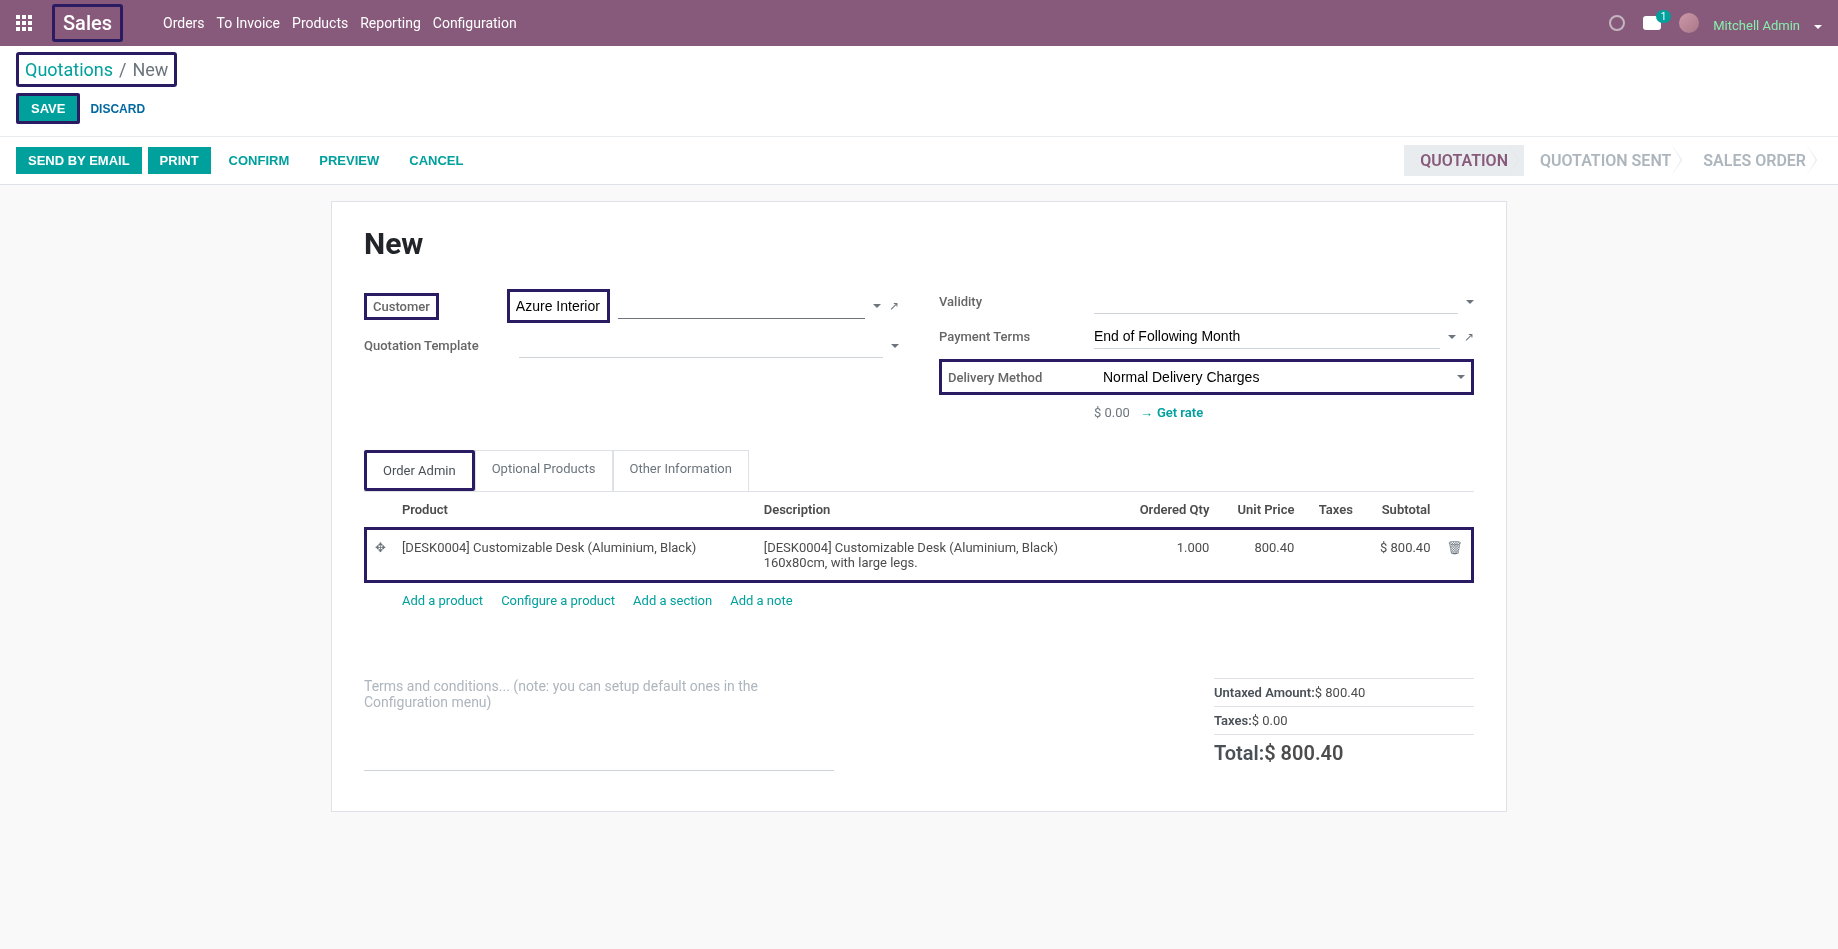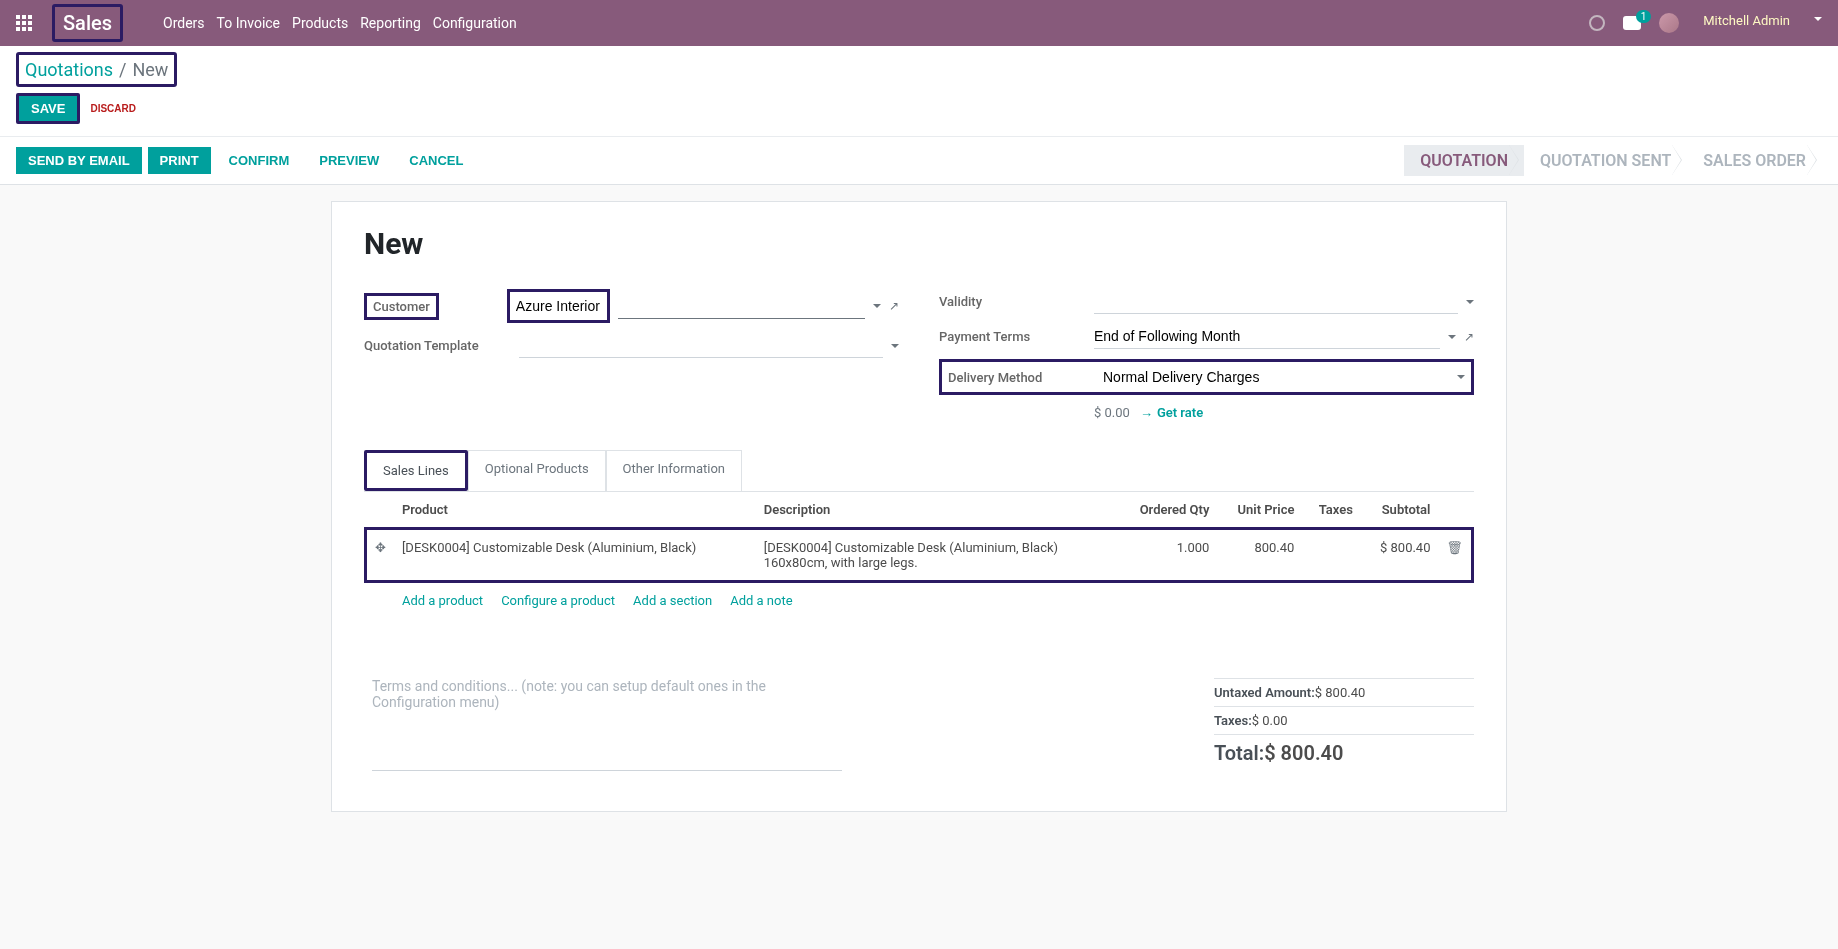--- a/index.html
+++ b/index.html
@@ -11,33 +11,33 @@
 .apps-icon span { background: #fff; width: 4px; height: 4px; }
 .brand { font-size: 20px; font-weight: 500; color: #fff; margin-right: 40px; padding: 4px 8px; border: 3px solid #2b1b63; border-radius: 3px; }
 .topnav-menu { display: flex; gap: 12px; }
 .topnav-menu a { color: #fff; text-decoration: none; font-size: 14px; }
 .topnav-right { margin-left: auto; display: flex; align-items: center; gap: 18px; }
 .clock-icon { width: 16px; height: 16px; border: 2px solid #ddd; border-radius: 50%; position: relative; opacity: .7; }
 .chat-icon { position: relative; }
 .chat-bubble { width: 18px; height: 14px; background: #fff; border-radius: 3px; position: relative; }
 .chat-bubble::after { content: ""; position: absolute; bottom: -4px; left: 4px; border: 4px solid transparent; border-top-color: #fff; }
 .badge { position: absolute; top: -6px; right: -10px; background: #00a09d; color: #fff; font-size: 10px; padding: 1px 5px; border-radius: 8px; }
-.user { display: flex; align-items: flex-start; gap: 24px; color: #fef9c3; }
+.user { display: flex; align-items: flex-end; gap: 14px; color: #86efac; }
 .avatar { width: 20px; height: 20px; border-radius: 50%; background: linear-gradient(135deg,#c9a,#a78); }
 .caret-down { width: 0; height: 0; border: 4px solid transparent; border-top-color: #fff; margin-top: 4px; }
 
 
 .control-area { background: #fff; border-bottom: 1px solid #e9ecef; padding: 6px 16px 0; }
 .breadcrumb { display: flex; align-items: center; gap: 6px; font-size: 18px; padding: 4px 6px; border: 3px solid #2b1b63; border-radius: 3px; width: max-content; margin-bottom: 6px; }
 .breadcrumb .link { color: #00a09d; }
 .breadcrumb .sep { color: #6c757d; }
 .breadcrumb .current { color: #6c757d; }
 .save-row { display: flex; align-items: center; gap: 10px; margin-bottom: 12px; }
 .btn-primary { background: #00a09d; color: #fff; border: none; padding: 5px 12px; font-size: 13px; font-weight: 700; border: 3px solid #2b1b63; border-radius: 2px; cursor: pointer; }
-.btn-link { color: #b91c1c; background: none; border: none; font-size: 10px; font-weight: 600; cursor: pointer; }
+.btn-link { color: #0369a1; background: none; border: none; font-size: 12px; font-weight: 600; cursor: pointer; }
 
 
 .action-bar { background: #fff; border-bottom: 1px solid #dee2e6; padding: 8px 16px; display: flex; align-items: center; }
 .action-left { display: flex; gap: 6px; align-items: center; }
 .btn-teal { background: #00a09d; color: #fff; border: none; padding: 6px 12px; font-size: 13px; font-weight: 600; cursor: pointer; }
 .btn-action-link { color: #00a09d; background: none; border: none; font-size: 13px; font-weight: 600; padding: 6px 12px; cursor: pointer; }
 .statusbar { margin-left: auto; display: flex; }
 .status-step { padding: 6px 16px; font-size: 16px; font-weight: 600; color: #adb5bd; position: relative; background: #fff; }
 .status-step.active { color: #875a7b; background: #e9ecef; }
 .status-step::after { content: ""; position: absolute; right: -9px; top: 0; border: 15px solid transparent; border-left: 9px solid #fff; z-index: 1; }
@@ -76,21 +76,21 @@
 .lines-table th.r, .lines-table td.r { text-align: right; }
 .line-row { border: 3px solid #2b1b63; }
 .lines-table td { padding: 10px 8px; vertical-align: top; }
 .drag-handle { color: #6c757d; cursor: move; }
 .trash { color: #6c757d; cursor: pointer; }
 .add-row td { padding: 10px 8px; }
 .add-links { display: flex; gap: 18px; }
 .add-links a { color: #00a09d; text-decoration: none; cursor: pointer; }
 
 
-.bottom-area { display: flex; margin-top: 60px; margin-left: 8px; }
+.bottom-area { display: flex; margin-top: 60px; }
 .terms { flex: 1; color: #adb5bd; font-size: 14px; border-bottom: 1px solid #ced4da; padding-bottom: 12px; max-width: 470px; }
 .totals { margin-left: auto; width: 260px; }
 .total-row { display: flex; justify-content: flex-start; padding: 6px 0; border-top: 1px solid #dee2e6; }
 .total-row.grand { font-size: 20px; font-weight: 600; }
 .total-row .label { color: #495057; font-weight: 600; }
 </style>
 </head>
 <body>
 
 <div class="topnav">
@@ -204,21 +204,21 @@
           </div>
         </div>
         <div class="rate-row">
           <span class="val">$ 0.00</span>
           <span class="rate-link">→ <span>Get rate</span></span>
         </div>
       </div>
     </div>
 
     <div class="tabs">
-      <div class="tab active">Sales Lines</div>
+      <div class="tab active">Order Admin</div>
       <div class="tab">Optional Products</div>
       <div class="tab">Other Information</div>
     </div>
 
     <table class="lines-table">
       <thead>
         <tr>
           <th style="width:20px"></th>
           <th>Product</th>
           <th>Description</th>

